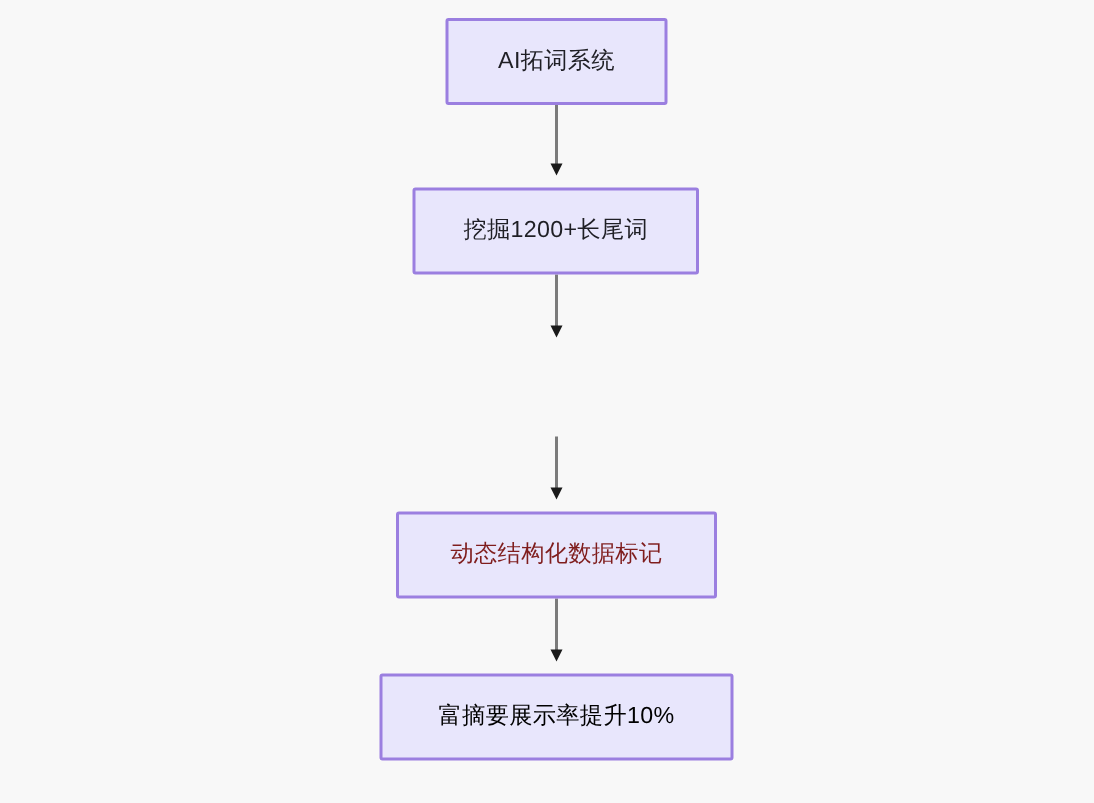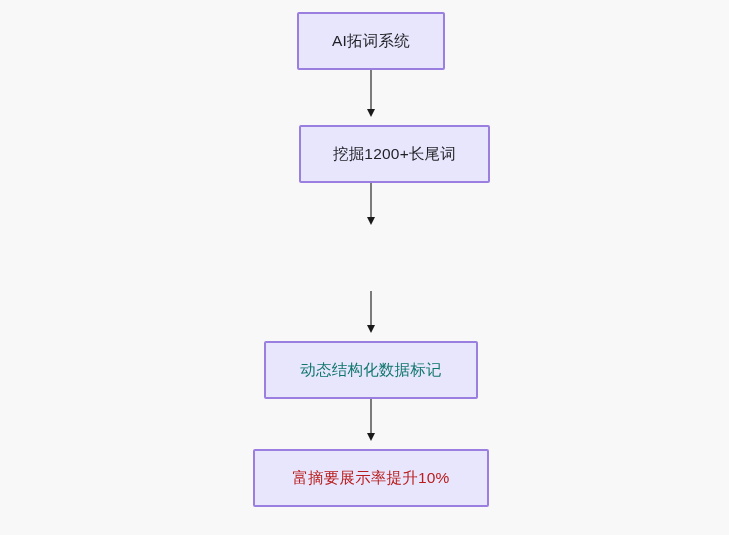--- a/index.html
+++ b/index.html
@@ -71,20 +71,20 @@
     <div class="edge-line" style="height: 35px; background: rgb(123, 123, 123);"></div>
     <div class="edge-head" style="top: 34px; border-top-color: rgb(26, 26, 26);"></div>
   </div>
   <div class="edge" style="left: 370px; top: 399px; height: 42px;">
     <div class="edge-line" style="height: 35px; background: rgb(123, 123, 123);"></div>
     <div class="edge-head" style="top: 34px; border-top-color: rgb(26, 26, 26);"></div>
   </div>
 
   <div class="node" style="left: 297px; top: 12px; width: 148px; height: 58px; background: rgb(232, 230, 252); border-color: rgb(155, 127, 224); color: rgb(31, 31, 37);">AI拓词系统</div>
 
-  <div class="node" style="left: 275px; top: 125px; width: 191px; height: 58px; background: rgb(232, 230, 252); border-color: rgb(155, 127, 224); color: rgb(31, 31, 37); margin-left: 24px;">挖掘1200+长尾词</div>
+  <div class="node" style="left: 275px; top: 125px; width: 191px; height: 58px; background: rgb(232, 230, 252); border-color: rgb(155, 127, 224); color: rgb(31, 31, 37);">挖掘1200+长尾词</div>
 
 
-  <div class="node" style="left: 264px; top: 341px; width: 214px; height: 58px; background: rgb(232, 230, 252); border-color: rgb(155, 127, 224); color: #0f766e;">动态结构化数据标记</div>
+  <div class="node" style="left: 264px; top: 341px; width: 214px; height: 58px; background: rgb(232, 230, 252); border-color: rgb(155, 127, 224); color: #7f1d1d;">动态结构化数据标记</div>
 
-  <div class="node" style="left: 253px; top: 449px; width: 236px; height: 58px; background: rgb(232, 230, 252); border-color: rgb(155, 127, 224); color: #b91c1c;">富摘要展示率提升10%</div>
+  <div class="node" style="left: 253px; top: 449px; width: 236px; height: 58px; background: rgb(232, 230, 252); border-color: rgb(155, 127, 224); color: #000000;">富摘要展示率提升10%</div>
 
 </div>
 
 </body></html>

